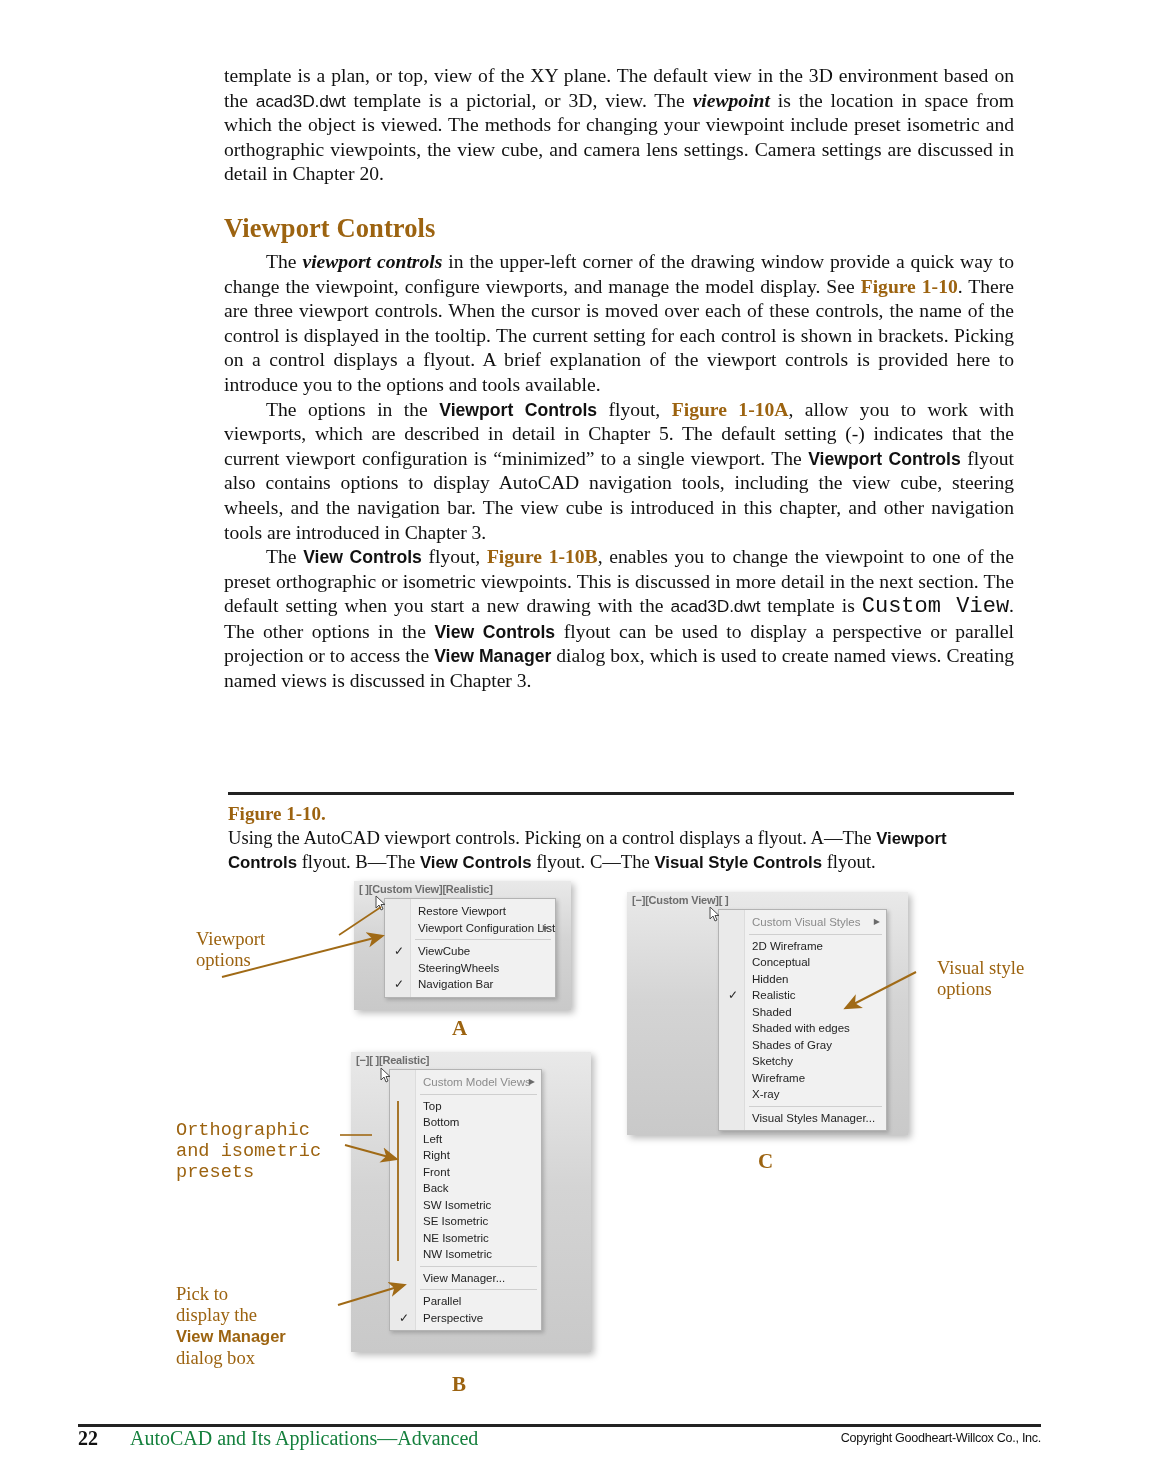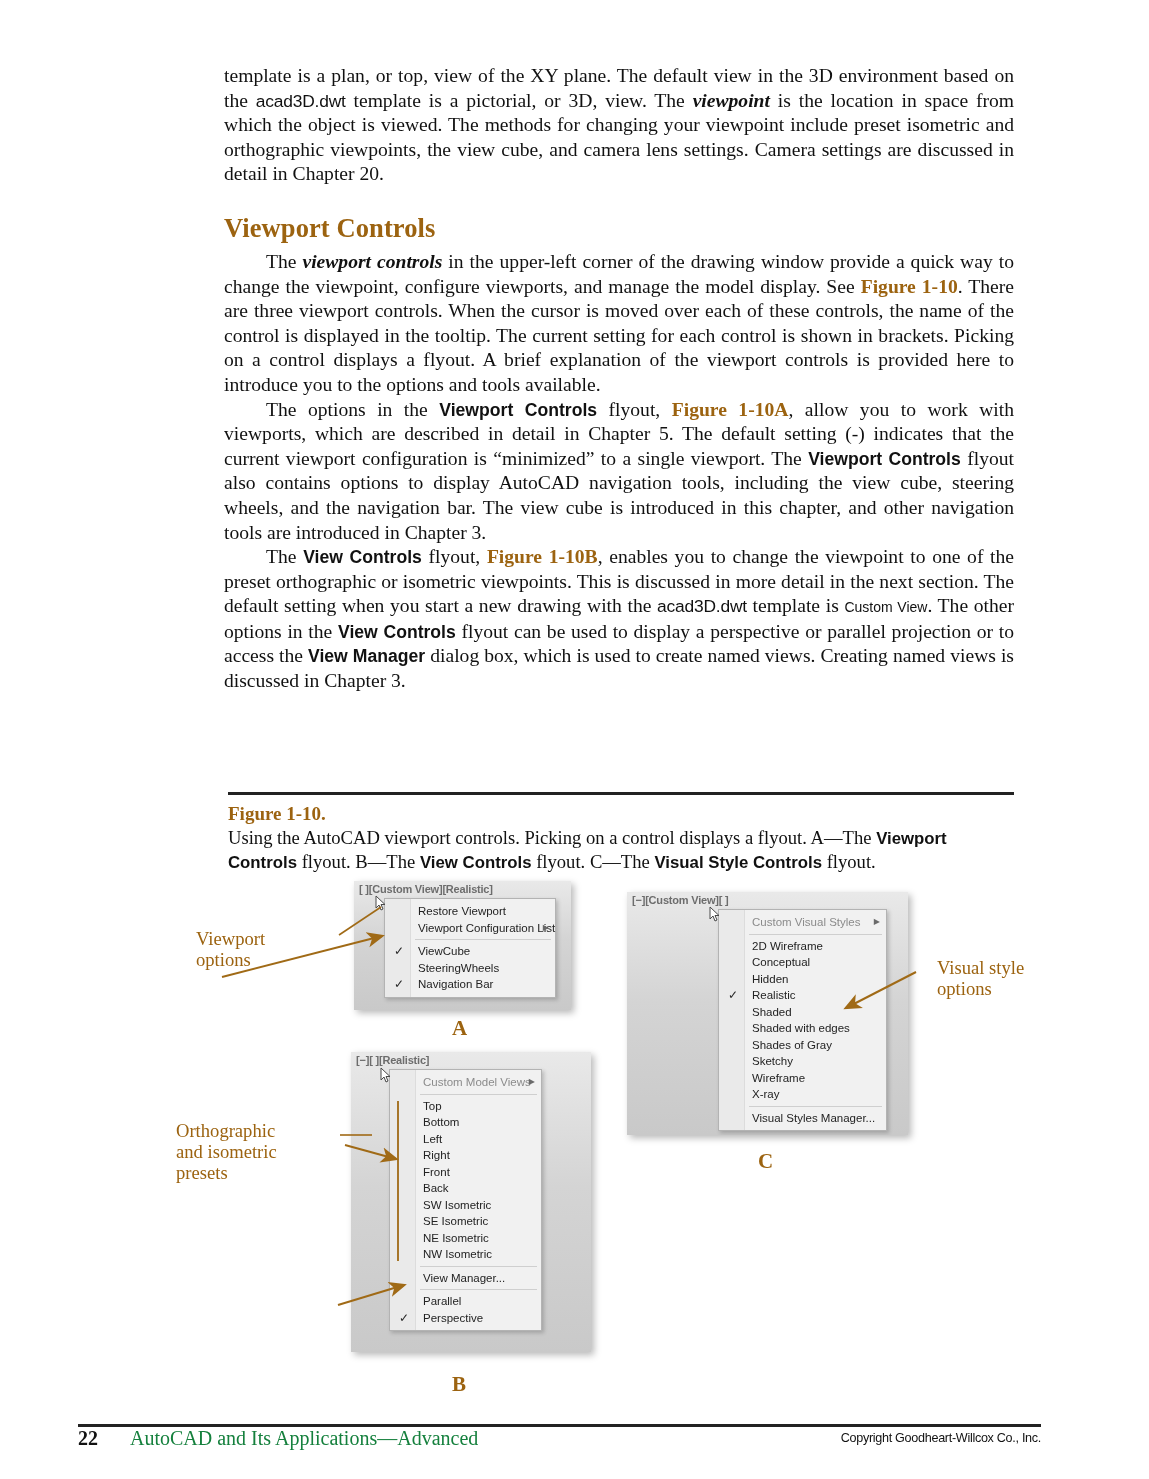--- a/index.html
+++ b/index.html
@@ -50,22 +50,22 @@
     letter-spacing: -0.2px;
     margin-top: 24px;
   }
   .ital { font-style: italic; font-weight: 700; }
   .uiterm {
     font-family: "Liberation Sans", sans-serif;
     font-weight: 700;
     font-size: 17.6px;
   }
   .uiplain {
-    font-family: Liberation Sans, sans-serif;
-    font-size: 14px;
+    font-family: Liberation Mono, monospace;
+    font-size: 22px;
   }
   .figref {
     color: #9c6310;
     font-weight: 700;
     font-family: "Liberation Serif", serif;
   }
 
   h2.section-head {
     margin: 26px 0 6px 0;
     font-family: "Liberation Serif", serif;
@@ -400,26 +400,32 @@
     <line x1="340" y1="1135" x2="372" y2="1135" stroke="#a06a16" stroke-width="1.6"></line>
 
     <line x1="338" y1="1305" x2="404" y2="1285" stroke="#a06a16" stroke-width="2" marker-end="url(#arrowA)"></line>
   </svg>
 
   <div class="anno r" style="left:196px; top:928px; width:145px;">
     <div>Viewport</div>
     <div>options</div>
   </div>
 
-  <div class="anno r" style="left:176px; top:1120px; width:160px;">
+  <div class="anno r" style="left:176px; top:1120px; width:160px;font-family:Liberation Mono, monospace;">
     <div>Orthographic</div>
     <div>and isometric</div>
     <div>presets</div>
   </div>
 
+  <div class="anno r" style="left:176px; top:1283px; width:160px;">
+    <div>Pick to</div>
+    <div>display the</div>
+    <div><b>View Manager</b></div>
+    <div>dialog box</div>
+  </div>
 
   <div class="anno l" style="left:921px; top:957px; width:170px;margin-left:16px;">
     <div>Visual style</div>
     <div>options</div>
   </div>
 
   <div class="footer">
     <div class="footer-rule"></div>
     <div class="footer-row">
       <div class="pgnum">22</div>

